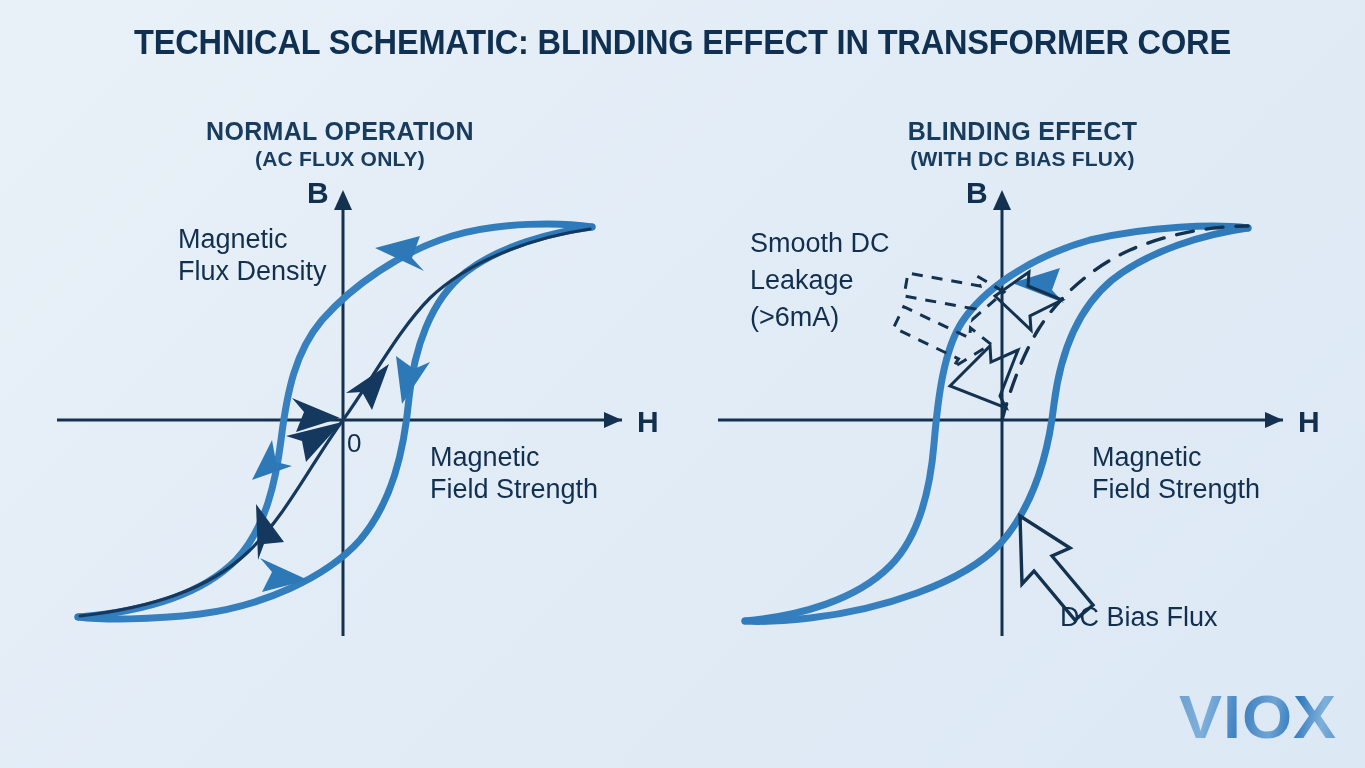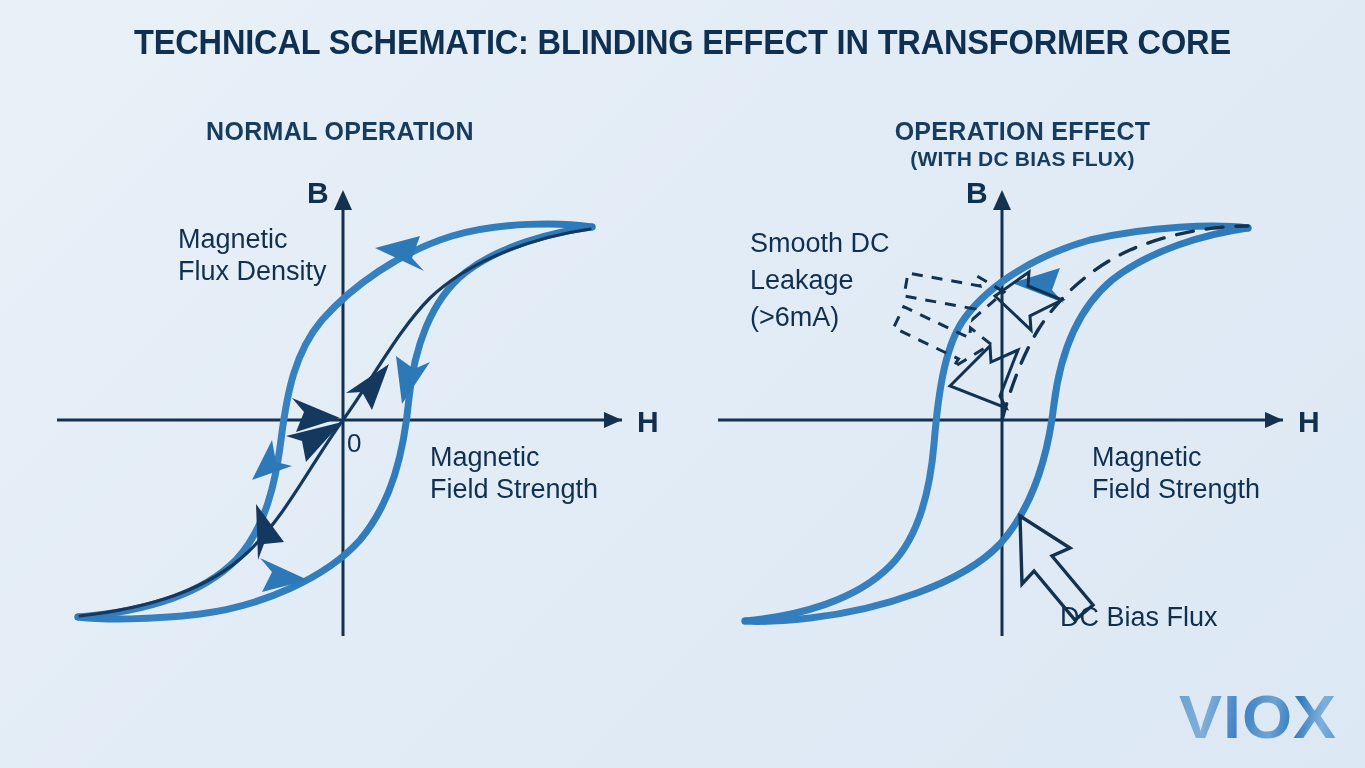--- a/index.html
+++ b/index.html
@@ -80,24 +80,25 @@
 </style>
 </head>
 <body>
 
 <div id="stage">
 
   <div class="main-title">TECHNICAL SCHEMATIC: BLINDING EFFECT IN TRANSFORMER CORE</div>
 
   <div class="panel-title" id="panelTitleLeft">
     <span class="line1">NORMAL OPERATION</span>
+    <span class="line2">(AC FLUX ONLY)</span>
   </div>
 
   <div class="panel-title" id="panelTitleRight">
-    <span class="line1">OPERATION EFFECT</span>
+    <span class="line1">BLINDING EFFECT</span>
     <span class="line2">(WITH DC BIAS FLUX)</span>
   </div>
 
   <svg class="diagram" viewBox="0 0 1365 768">
     <defs>
       <linearGradient id="blueGrad" x1="0" y1="0" x2="1" y2="0.4">
         <stop offset="0%" stop-color="#1f6fb2"></stop>
         <stop offset="50%" stop-color="#3781c0"></stop>
         <stop offset="100%" stop-color="#2a76b6"></stop>
       </linearGradient>

